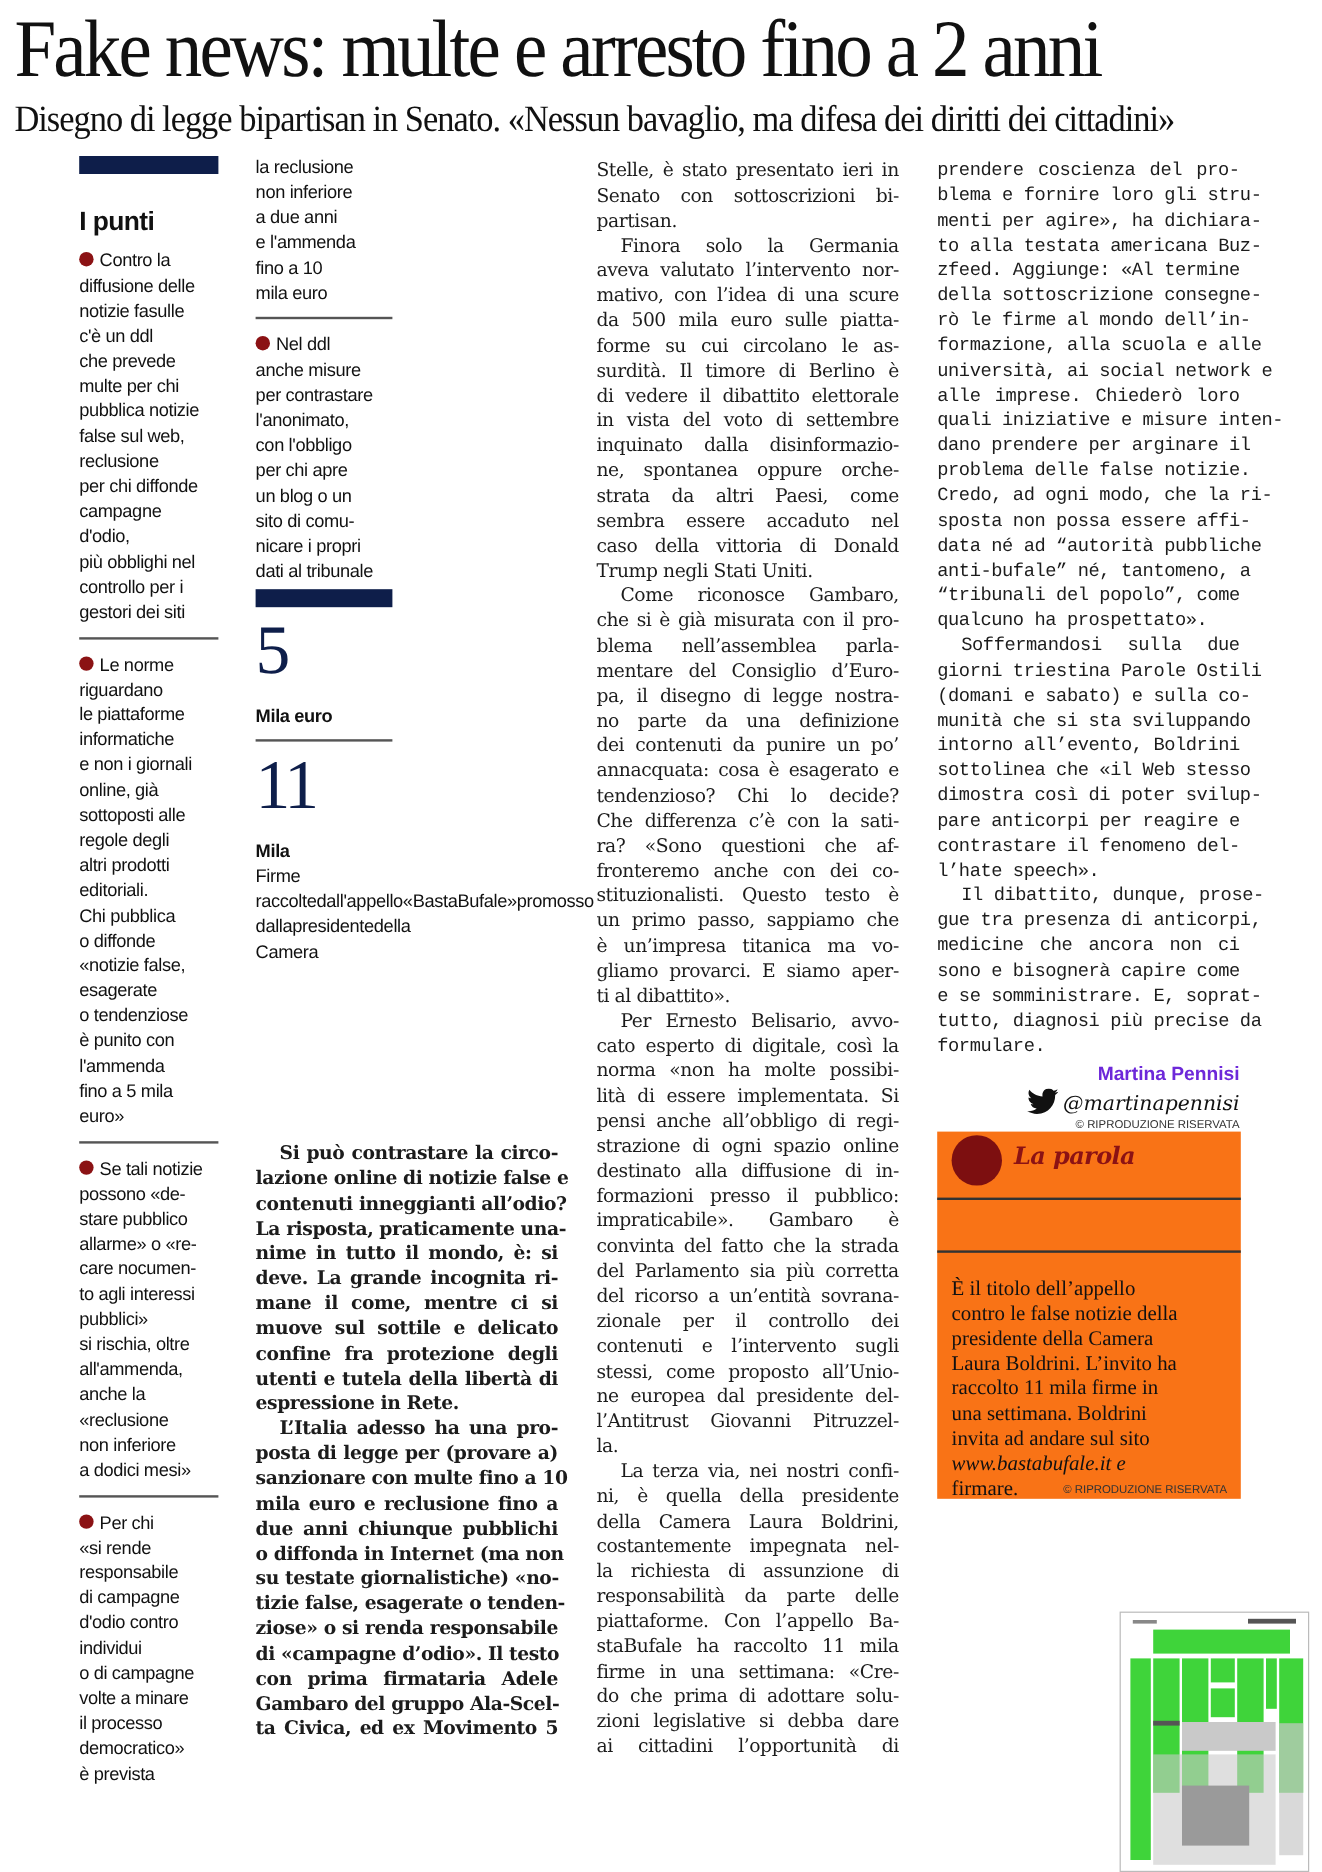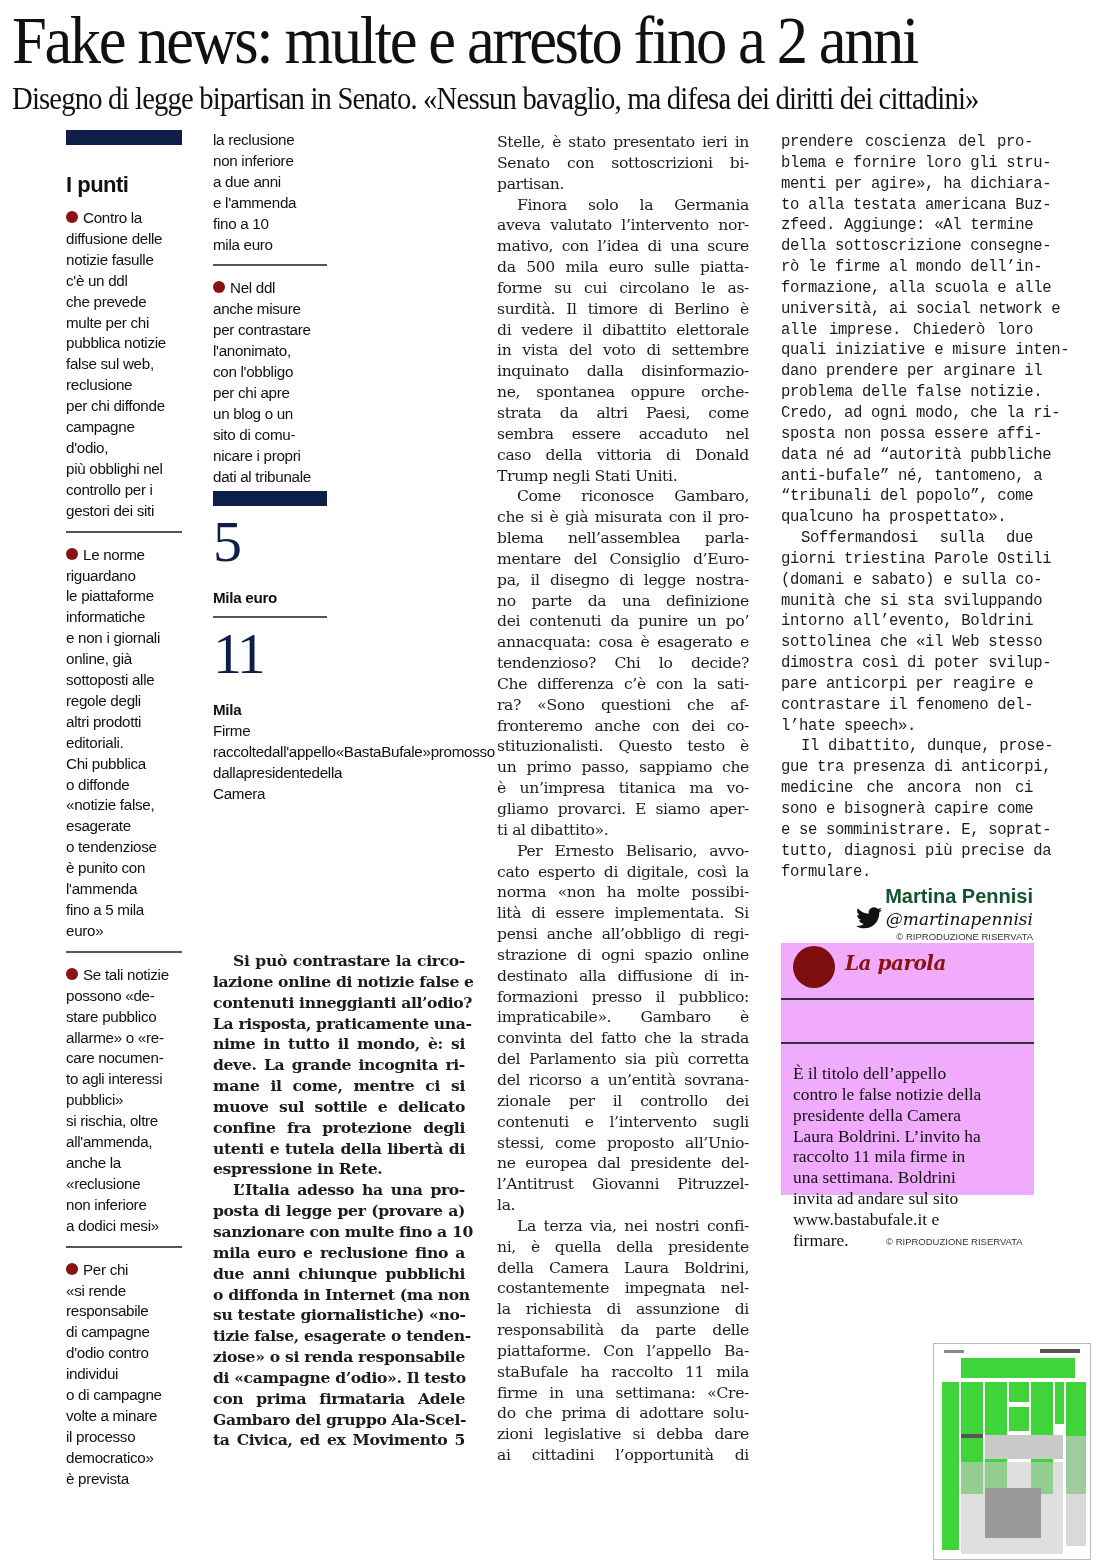--- a/index.html
+++ b/index.html
@@ -36,26 +36,26 @@
   .serif { font-family: "DejaVu Serif", serif; font-size: 15.6px; line-height: 20.85px; color: #1c1c1c; letter-spacing: -0.35px; }
   .body-col { position: absolute; width: 252px; }
   .bcol1 { left: 213px; top: 951px; font-weight: bold; }
   .bcol2 { left: 497px; top: 132px; }
   .bcol3 { left: 781px; top: 132px; font-family: Liberation Mono, monospace; }
   .ln { display: block; white-space: nowrap; text-align: justify; text-align-last: justify; height: 20.85px; overflow: visible; }
   .ln.last { text-align-last: left; }
   .ln.ind { padding-left: 20px; }
 
   .byline { position: absolute; left: 781px; top: 885px; width: 252px; text-align: right; }
-  .byline .name { font-family: "Liberation Sans", sans-serif; font-weight: bold; font-size: 20px; line-height: 22px; color: #14532d; }
+  .byline .name { font-family: "Liberation Sans", sans-serif; font-weight: bold; font-size: 16px; line-height: 22px; color: #6d28d9; }
   .byline .handle { font-family: "DejaVu Serif", serif; font-style: italic; font-size: 17px; line-height: 22px; color: #111; }
   .byline .handle svg { vertical-align: -4px; margin-right: 4px; }
   .copy { font-family: "Liberation Sans", sans-serif; font-size: 9.5px; line-height: 14px; color: #333; letter-spacing: 0px; }
 
-  .box { position: absolute; left: 781px; top: 943px; width: 253px; height: 252px; background: #f0abfc; }
+  .box { position: absolute; left: 781px; top: 943px; width: 253px; height: 306px; background: #f97316; }
   .box .circle { position: absolute; left: 12px; top: 3px; width: 42px; height: 42px; border-radius: 50%; background: #7d0f10; }
   .box .kicker { position: absolute; left: 64px; top: 8px; font-family: "DejaVu Serif", serif; font-style: italic; font-weight: bold; font-size: 20px; color: #8b1214; letter-spacing: -0.5px; }
   .box .hr1 { position: absolute; left: 0; top: 55px; width: 100%; height: 2px; background: #333; }
   .box .tag { position: absolute; left: 12px; top: 60px; font-family: "Liberation Serif", serif; font-weight: bold; font-size: 27px; line-height: 36px; color: #111; letter-spacing: 0.3px; }
   .box .hr2 { position: absolute; left: 0; top: 99px; width: 100%; height: 2px; background: #333; }
   .box .text { position: absolute; left: 12px; top: 120px; width: 236px; font-family: "Liberation Serif", serif; font-size: 17.4px; line-height: 20.9px; color: #111; }
   .box .text .ln { text-align: left; text-align-last: left; }
   .box .copy2 { position: absolute; left: 105px; top: 293px; font-family: "Liberation Sans", sans-serif; font-size: 9.5px; color: #333; }
 
   .thumb { position: absolute; left: 933px; top: 1343px; width: 158px; height: 217px; border: 1px solid #bbb; background: #fff; overflow: hidden; }
@@ -332,21 +332,21 @@
   <div class="hr1"></div>
   <div class="hr2"></div>
   <div class="text" id="box-text">
       <span class="ln">È il titolo dell’appello</span>
       <span class="ln">contro le false notizie della</span>
       <span class="ln">presidente della Camera</span>
       <span class="ln">Laura Boldrini. L’invito ha</span>
       <span class="ln">raccolto 11 mila firme in</span>
       <span class="ln">una settimana. Boldrini</span>
       <span class="ln">invita ad andare sul sito</span>
-      <span class="ln" style="">www.bastabufale.it e</span>
+      <span class="ln" style="font-style: italic;">www.bastabufale.it e</span>
       <span class="ln">firmare.</span>
     </div>
   <div class="copy2">© RIPRODUZIONE RISERVATA</div>
 </div>
 
 <div class="thumb">
   <div class="hdr"></div>
   <div class="hdr2"></div>
   <div class="green" style="left:27px;top:14px;width:114px;height:20px;"></div>
   <div class="green" style="left:8px;top:38px;width:17px;height:168px;"></div>

